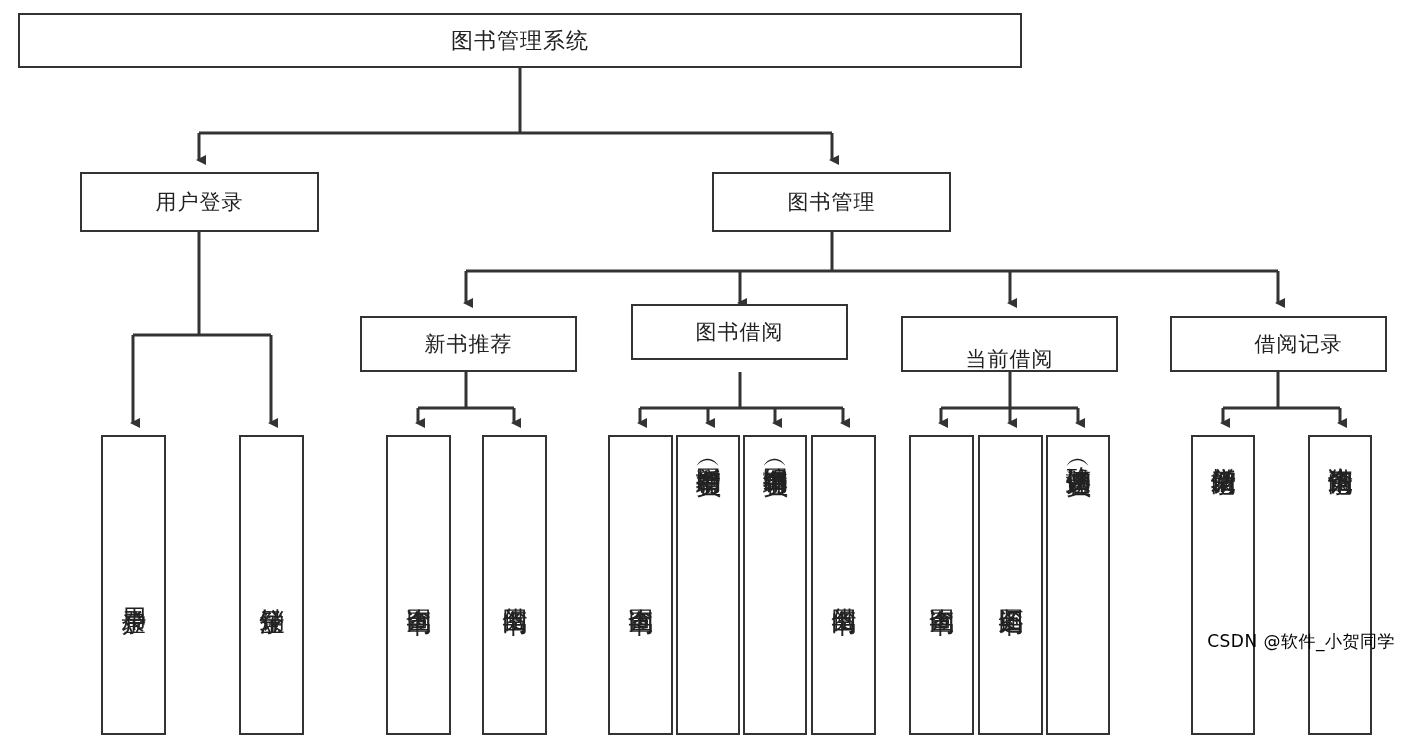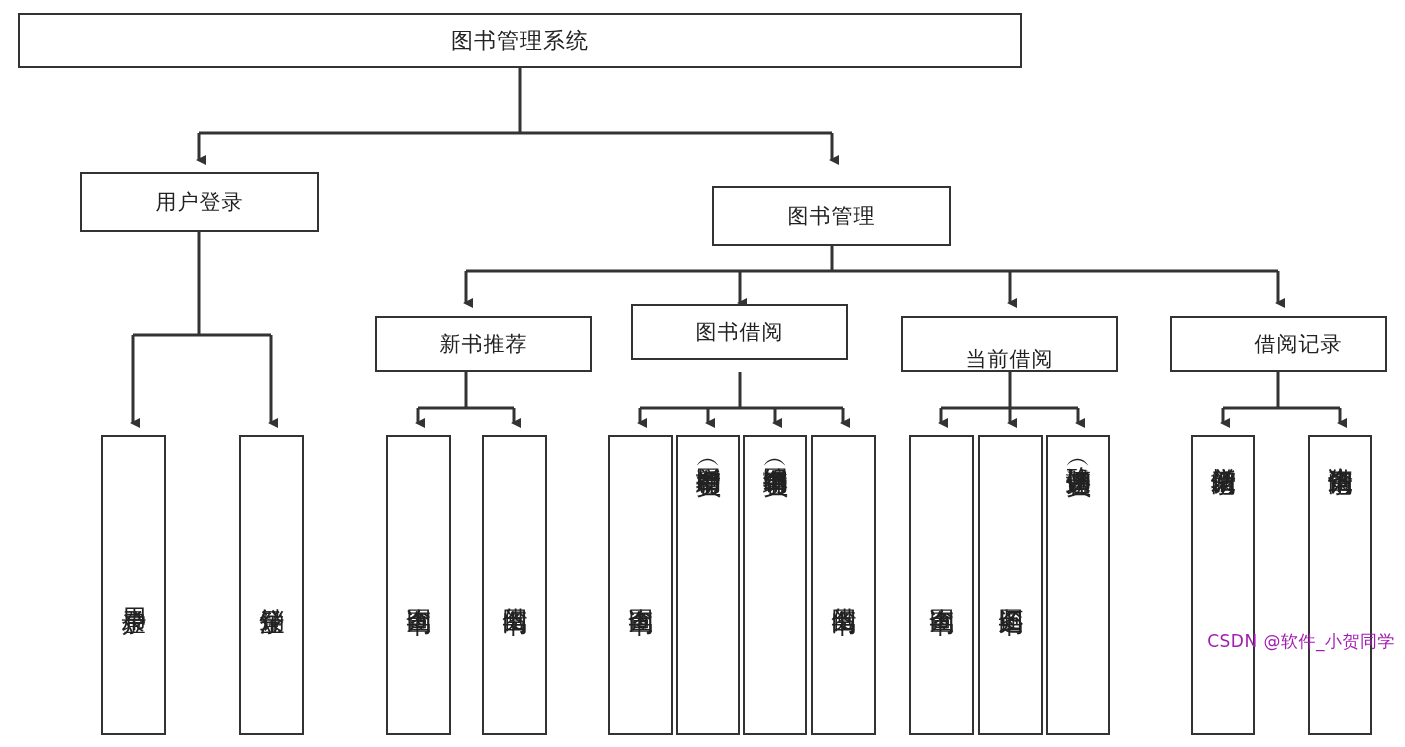--- a/index.html
+++ b/index.html
@@ -43,21 +43,21 @@
     line-height:1.12;
     letter-spacing:1px;
     margin:0 auto;
   }
   .v-node.mid .lbl{align-self:center;}
   #watermark{
     position:absolute;
     right:10px;
     bottom:4px;
     font-size:17px;
-    color:#a21caf;
+    color:#000000;
     letter-spacing:0.5px;
     white-space:nowrap;
     pointer-events:none;
   }
 </style>
 </head>
 <body>
 
 <div id="canvas">
 
@@ -111,25 +111,25 @@
     </g>
   </svg>
 
   <div class="node h-node root" style="left:18px;top:13px;width:1004px;height:55px;">
     <span class="lbl">图书管理系统</span>
   </div>
 
   <div class="node h-node" style="left:80px;top:172px;width:239px;height:60px;">
     <span class="lbl">用户登录</span>
   </div>
-  <div class="node h-node" style="left:712px;top:186px;width:239px;height:60px;">
+  <div class="node h-node" style="left:712px;top:172px;width:239px;height:60px;">
     <span class="lbl">图书管理</span>
   </div>
 
-  <div class="node h-node" style="left:375px;top:316px;width:217px;height:56px;">
+  <div class="node h-node" style="left:360px;top:316px;width:217px;height:56px;">
     <span class="lbl">新书推荐</span>
   </div>
   <div class="node h-node" style="left:631px;top:304px;width:217px;height:56px;">
     <span class="lbl">图书借阅</span>
   </div>
   <div class="node h-node" style="left:901px;top:316px;width:217px;height:56px;align-items:flex-end;">
     <span class="lbl">当前借阅</span>
   </div>
   <div class="node h-node" style="left:1170px;top:316px;width:217px;height:56px;padding-left:40px;">
     <span class="lbl">借阅记录</span>

